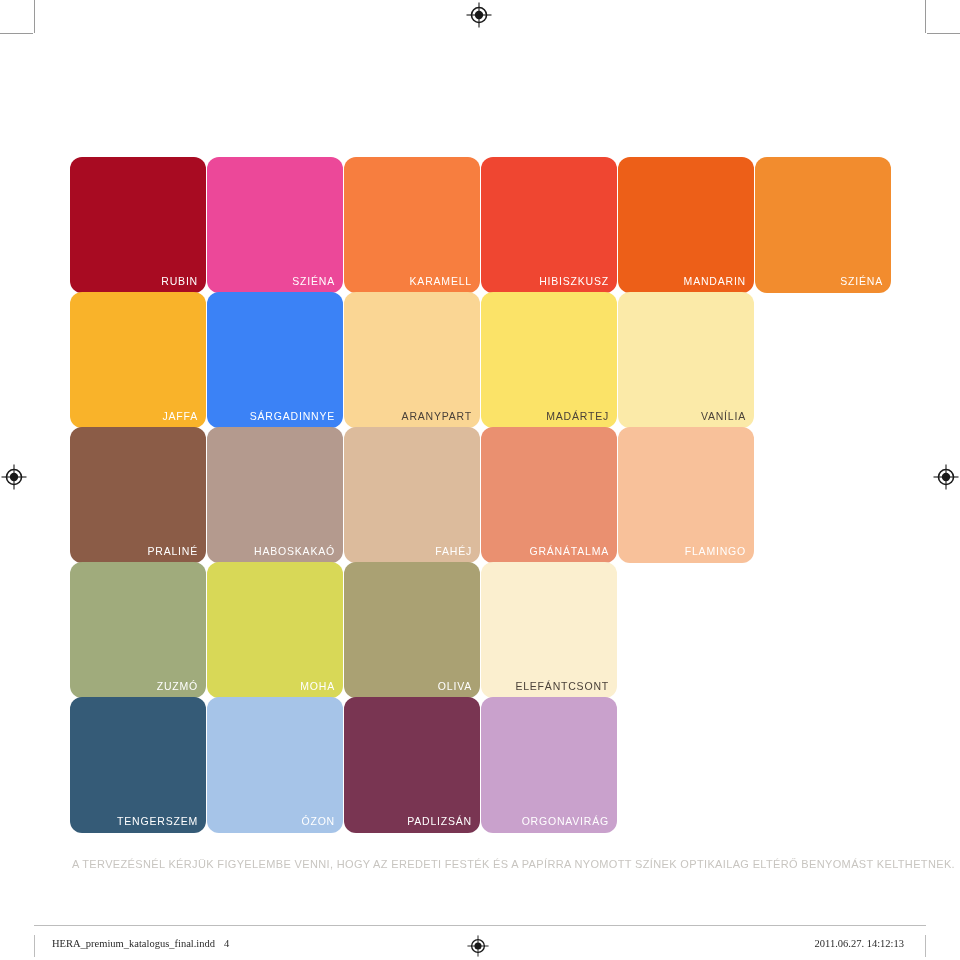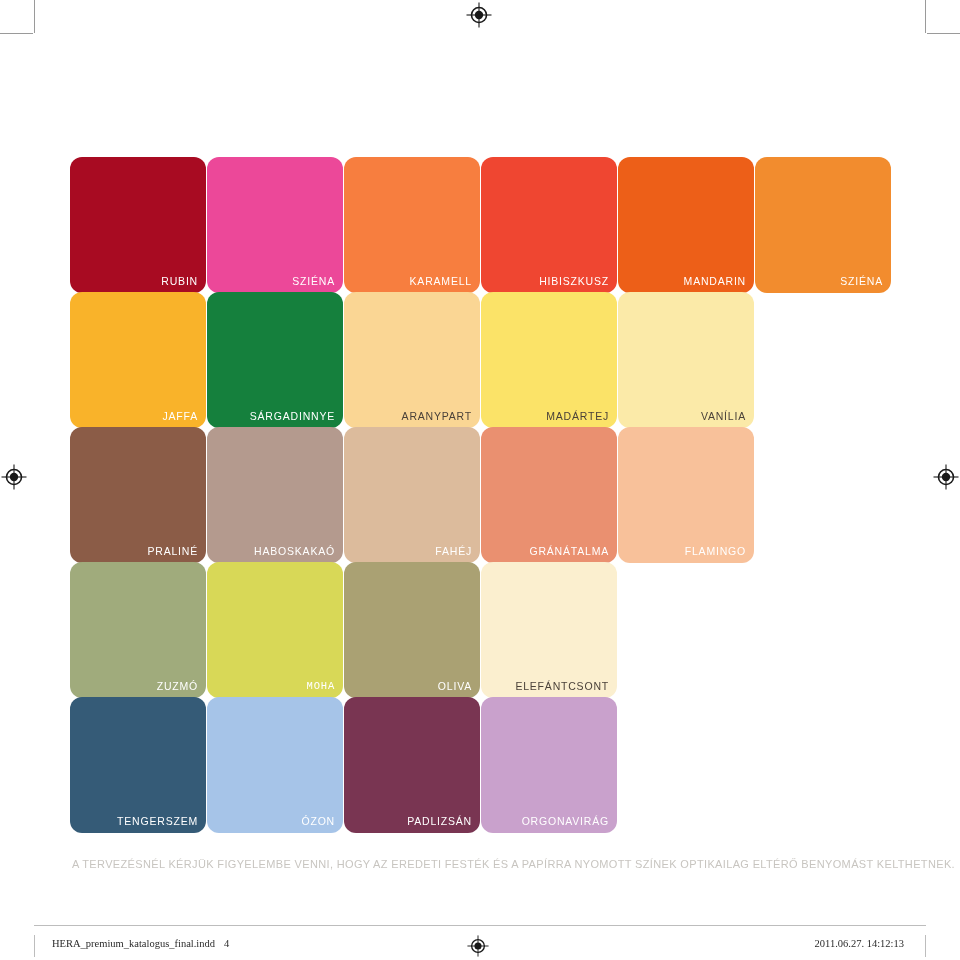--- a/index.html
+++ b/index.html
@@ -188,21 +188,21 @@
         <span class="swatch-label label-light" style="color: rgb(255, 255, 255);">MANDARIN</span>
       </div>
       <div class="swatch" style="background: rgb(242, 140, 46);">
         <span class="swatch-label label-light" style="color: rgb(255, 255, 255);">SZIÉNA</span>
       </div>
     </div>
     <div class="swatch-row">
       <div class="swatch" style="background: rgb(249, 179, 42);">
         <span class="swatch-label label-light" style="color: rgb(255, 255, 255);">JAFFA</span>
       </div>
-      <div class="swatch" style="background: #15803d;">
+      <div class="swatch" style="background: #3b82f6;">
         <span class="swatch-label label-light" style="color: rgb(255, 255, 255);">SÁRGADINNYE</span>
       </div>
       <div class="swatch" style="background: rgb(250, 214, 148);">
         <span class="swatch-label label-dark" style="color: rgb(74, 65, 57);">ARANYPART</span>
       </div>
       <div class="swatch" style="background: rgb(251, 227, 104);">
         <span class="swatch-label label-dark" style="color: rgb(74, 65, 57);">MADÁRTEJ</span>
       </div>
       <div class="swatch" style="background: rgb(251, 234, 168);">
         <span class="swatch-label label-dark" style="color: rgb(74, 65, 57);">VANÍLIA</span>
@@ -223,21 +223,21 @@
       </div>
       <div class="swatch" style="background: rgb(248, 193, 154);">
         <span class="swatch-label label-light" style="color: rgb(255, 255, 255);">FLAMINGO</span>
       </div>
     </div>
     <div class="swatch-row">
       <div class="swatch" style="background: rgb(160, 171, 124);">
         <span class="swatch-label label-light" style="color: rgb(255, 255, 255);">ZUZMÓ</span>
       </div>
       <div class="swatch" style="background: rgb(216, 216, 87);">
-        <span class="swatch-label label-light" style="color: rgb(255, 255, 255); font-family: Liberation Mono, monospace;">MOHA</span>
+        <span class="swatch-label label-light" style="color: rgb(255, 255, 255);">MOHA</span>
       </div>
       <div class="swatch" style="background: rgb(170, 161, 115); padding-left: 28px;">
         <span class="swatch-label label-light" style="color: rgb(255, 255, 255);">OLIVA</span>
       </div>
       <div class="swatch" style="background: rgb(251, 239, 207);">
         <span class="swatch-label label-dark" style="color: rgb(74, 65, 57);">ELEFÁNTCSONT</span>
       </div>
     </div>
     <div class="swatch-row">
       <div class="swatch" style="background: rgb(53, 91, 119); padding-left: 44px;">

